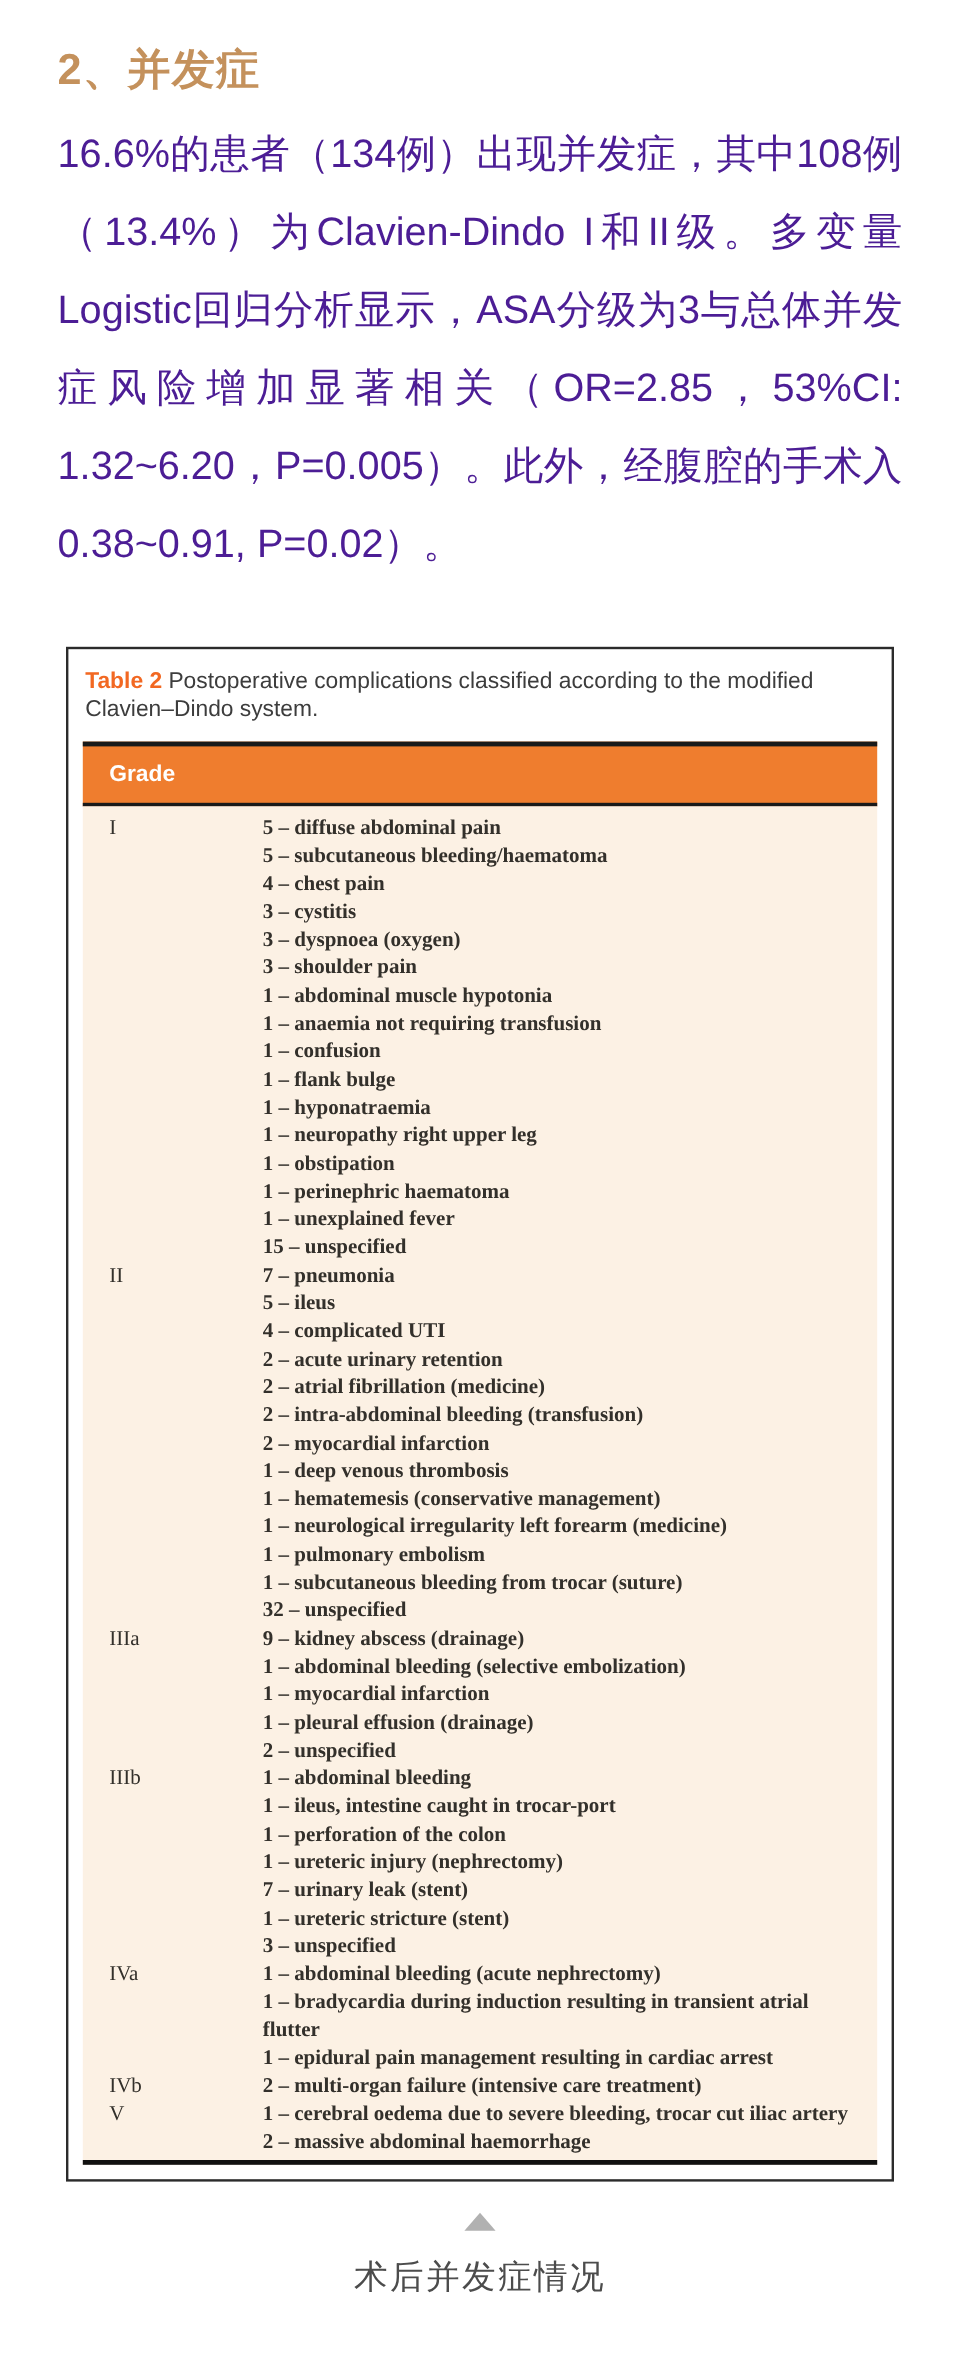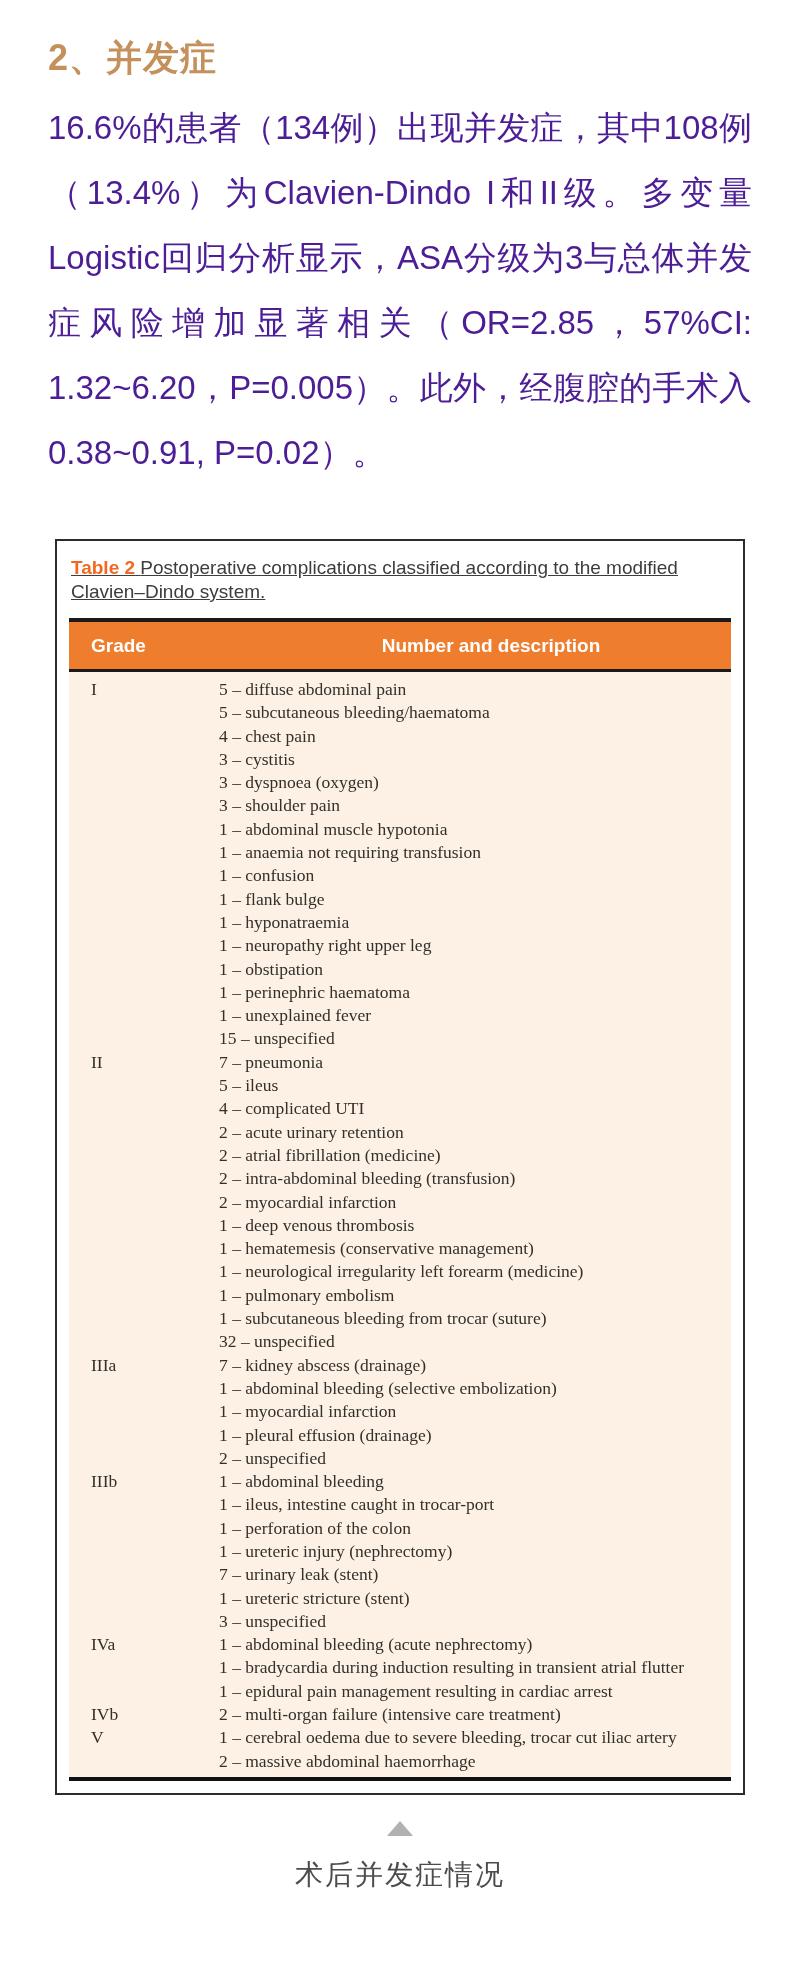--- a/index.html
+++ b/index.html
@@ -41,21 +41,20 @@
     border: 2px solid #2b2b2b;
     background: #ffffff;
     padding: 12px 12px 12px 12px;
   }
   .tbl-title {
     font-size: 19px;
     line-height: 24px;
     color: #3d3d3d;
     padding: 3px 2px 14px 2px;
     font-weight: 500;
-    text-decoration: underline;
   }
   .tbl-title .tbl-label { color: #F26822; font-weight: 700; }
 
   .tbl-header {
     background: #EF7D2E;
     border-top: 4px solid #1a1a1a;
     border-bottom: 3px solid #1a1a1a;
     display: flex;
     align-items: center;
     height: 54px;
@@ -68,21 +67,21 @@
   .col-desc  { flex: 1; text-align: center; }
 
   .tbl-body {
     background: #FCF1E4;
     padding: 6px 0 4px 0;
     font-family: "Liberation Serif", "DejaVu Serif", serif;
     color: #33302B;
   }
   .tbl-row { display: flex; line-height: 23.3px; font-size: 17.5px; }
   .cell-grade { width: 150px; padding-left: 22px; flex-shrink: 0; }
-  .cell-desc  { flex: 1; padding-right: 6px; }
+  .cell-desc  { flex: 1; padding-right: 6px; font-weight: bold; }
 
   .tbl-bottom-rule {
     height: 0;
     border-bottom: 4px solid #111111;
     background: #FCF1E4;
   }
 
   
   .figure-caption-block { margin-top: 26px; text-align: center; }
   .up-triangle {
@@ -104,34 +103,33 @@
 <body>
 
 <div class="page">
 
   <h2 class="section-heading">2、并发症</h2>
 
   <div class="paragraph" id="paragraph">
       <div class="para-line">16.6%的患者（134例）出现并发症，其中108例</div>
       <div class="para-line">（13.4%）为Clavien-Dindo I和II级。多变量</div>
       <div class="para-line">Logistic回归分析显示，ASA分级为3与总体并发</div>
-      <div class="para-line">症风险增加显著相关（OR=2.85，57%CI:</div>
+      <div class="para-line">症风险增加显著相关（OR=2.85，53%CI:</div>
       <div class="para-line">1.32~6.20，P=0.005）。此外，经腹腔的手术入</div>
       <div class="para-line last">0.38~0.91, P=0.02）。</div>
     </div>
 
   <div class="table-figure">
     <p class="tbl-title">
       <span class="tbl-label">Table 2</span>
       <span>Postoperative complications classified according to the modified Clavien–Dindo system.</span>
     </p>
 
     <div class="tbl-header">
       <div class="col-grade">Grade</div>
-      <div class="col-desc">Number and description</div>
     </div>
 
     <div class="tbl-body" id="tbl-body">
         <div class="tbl-row">
           <div class="cell-grade">I</div>
           <div class="cell-desc">5 – diffuse abdominal pain</div>
         </div>
         <div class="tbl-row">
           <div class="cell-grade"></div>
           <div class="cell-desc">5 – subcutaneous bleeding/haematoma</div>
@@ -239,21 +237,21 @@
         <div class="tbl-row">
           <div class="cell-grade"></div>
           <div class="cell-desc">1 – subcutaneous bleeding from trocar (suture)</div>
         </div>
         <div class="tbl-row">
           <div class="cell-grade"></div>
           <div class="cell-desc">32 – unspecified</div>
         </div>
         <div class="tbl-row">
           <div class="cell-grade">IIIa</div>
-          <div class="cell-desc">7 – kidney abscess (drainage)</div>
+          <div class="cell-desc">9 – kidney abscess (drainage)</div>
         </div>
         <div class="tbl-row">
           <div class="cell-grade"></div>
           <div class="cell-desc">1 – abdominal bleeding (selective embolization)</div>
         </div>
         <div class="tbl-row">
           <div class="cell-grade"></div>
           <div class="cell-desc">1 – myocardial infarction</div>
         </div>
         <div class="tbl-row">

